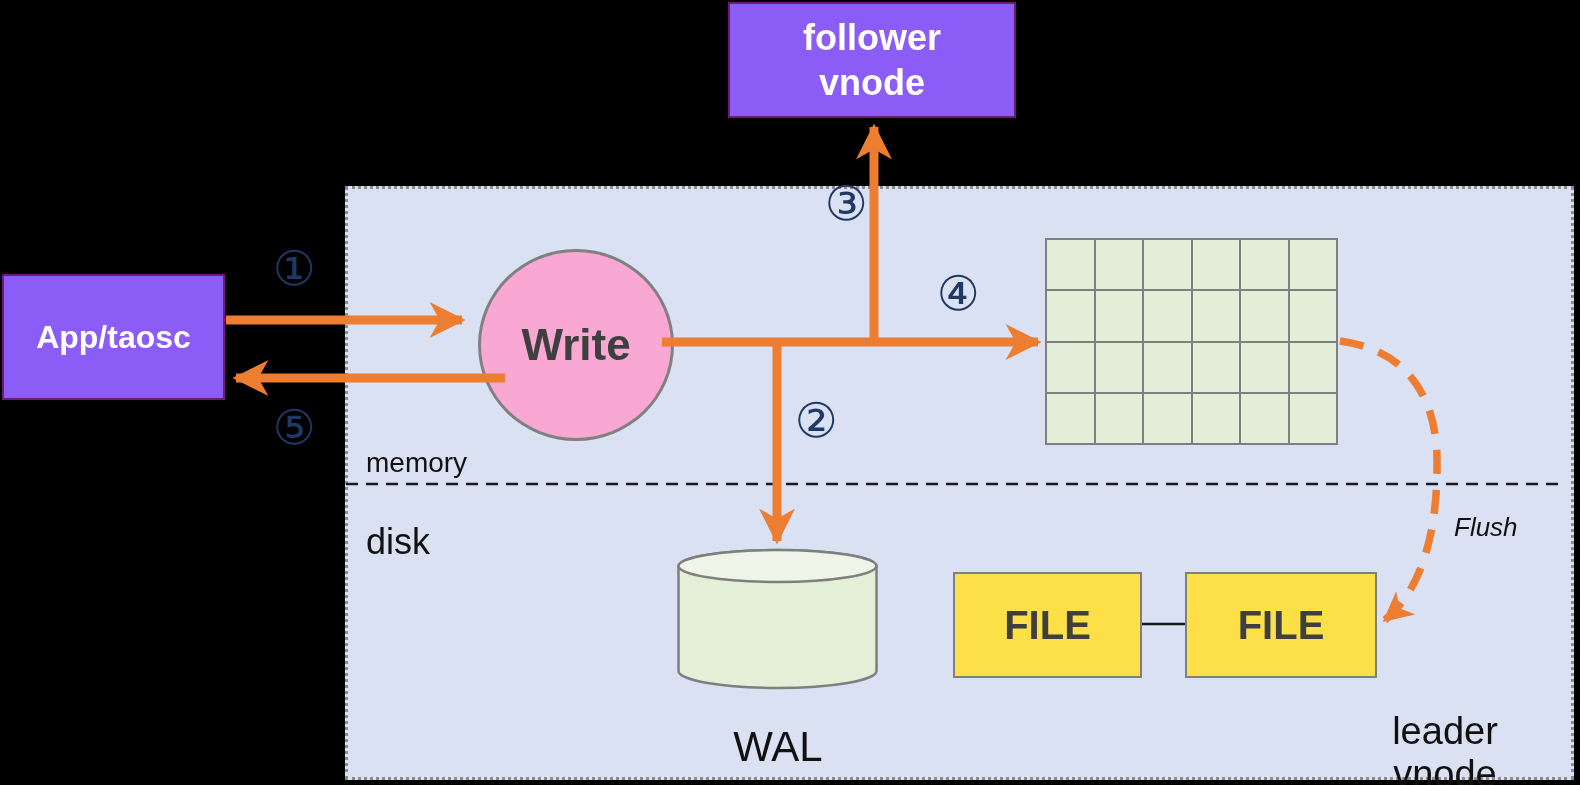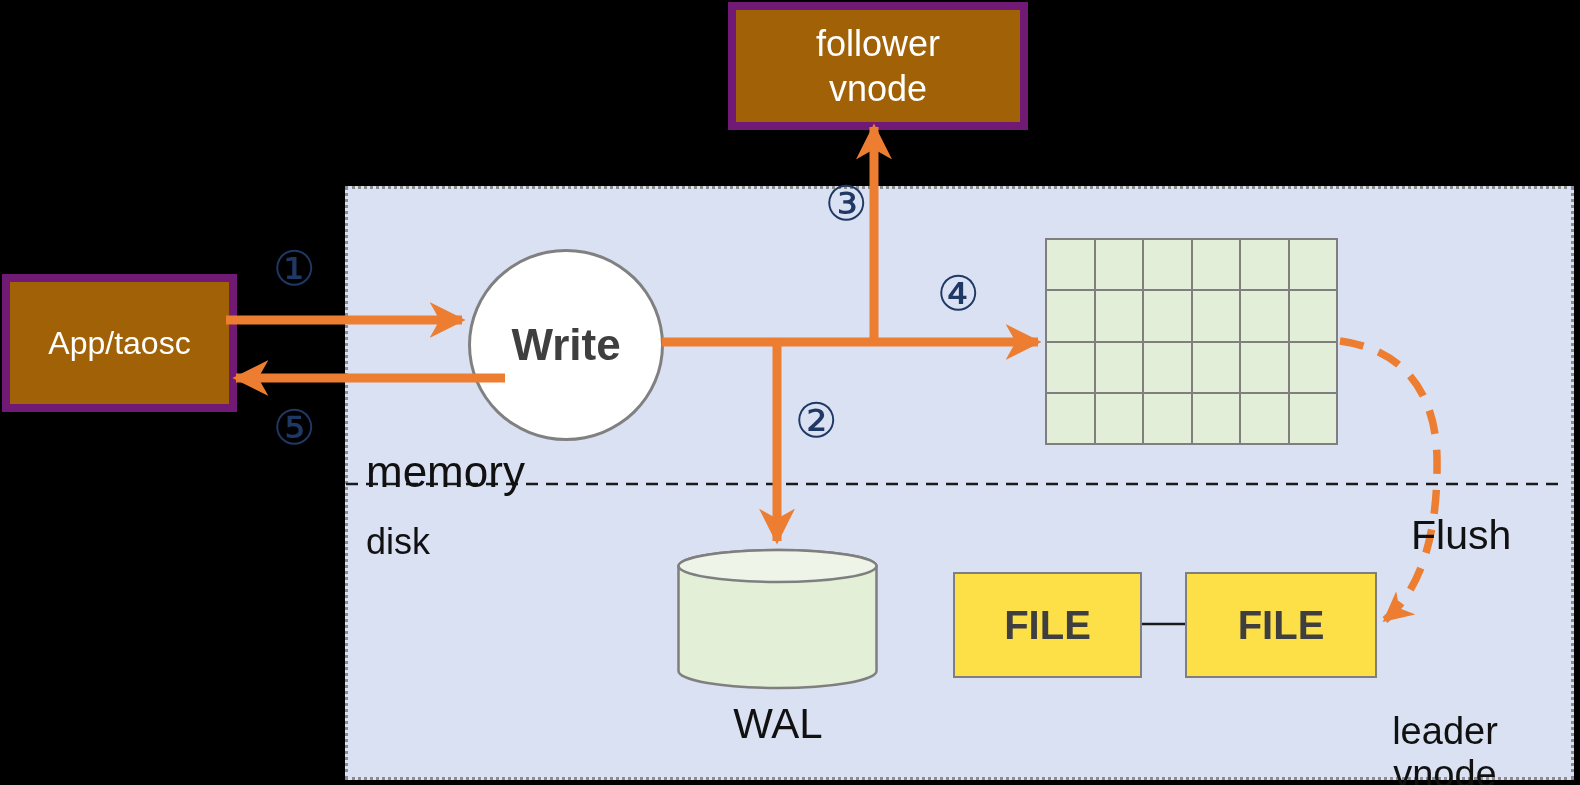--- a/index.html
+++ b/index.html
@@ -5,49 +5,49 @@
   html,body{margin:0;padding:0;background:#000;}
   body{width:1580px;height:785px;position:relative;overflow:hidden;
        font-family:"Liberation Sans", sans-serif;}
   .abs{position:absolute;}
 
   
   .container{left:345px;top:186px;width:1223px;height:588px;
     background:#d9e1f2;border:3px dotted #8c8c8c;}
 
   
-  .blue-node{background:#a16207;border:8px solid #701a75;color:#fff;
-    font-weight:normal;display:flex;align-items:center;justify-content:center;
+  .blue-node{background:#8b5cf6;border:2px solid #701a75;color:#fff;
+    font-weight:bold;display:flex;align-items:center;justify-content:center;
     text-align:center;}
   .follower{left:728px;top:2px;width:284px;height:112px;font-size:36px;
     line-height:1.25;white-space:pre-line;}
   .app{left:2px;top:274px;width:219px;height:122px;font-size:32px;}
 
   
-  .write-circle{left:468px;top:249px;width:190px;height:186px;
-    background:#ffffff;border:3px solid #808080;border-radius:50%;
+  .write-circle{left:478px;top:249px;width:190px;height:186px;
+    background:#f9a8d4;border:3px solid #808080;border-radius:50%;
     display:flex;align-items:center;justify-content:center;
     font-size:44px;font-weight:bold;color:#3f3f3f;}
   .file-box{background:#fde047;border:2px solid #7f7f7f;
     display:flex;align-items:center;justify-content:center;
     font-size:40px;font-weight:bold;color:#3f3f3f;}
   .file1{left:953px;top:572px;width:185px;height:102px;}
   .file2{left:1185px;top:572px;width:188px;height:102px;}
 
   
   .grid{left:1045px;top:238px;width:289px;height:203px;
     display:grid;background:#7f7f7f;border:2px solid #7f7f7f;gap:2px;}
   .grid .cell{background:#e2eed8;}
 
   
   .lbl{color:#111;}
-  .memory{left:366px;top:447px;font-size:44px;}
+  .memory{left:366px;top:447px;font-size:28px;}
   .disk{left:366px;top:489px;font-size:36px;margin-top:32px;}
-  .wal-label{left:678px;top:700px;width:200px;text-align:center;font-size:42px;}
-  .flush{left:1411px;top:512px;font-size:41px;}
+  .wal-label{left:678px;top:723px;width:200px;text-align:center;font-size:42px;}
+  .flush{left:1454px;top:512px;font-size:26px;font-style:italic;}
   .leader{left:1337px;top:710px;width:216px;text-align:center;font-size:38px;}
 
   
   .step{position:absolute;transform:translate(-50%,-50%);
     color:#1f3864;font-size:48px;line-height:1;
     font-family:"DejaVu Sans", sans-serif;}
 
   svg.overlay{position:absolute;left:0;top:0;pointer-events:none;}
 </style>
 </head>

